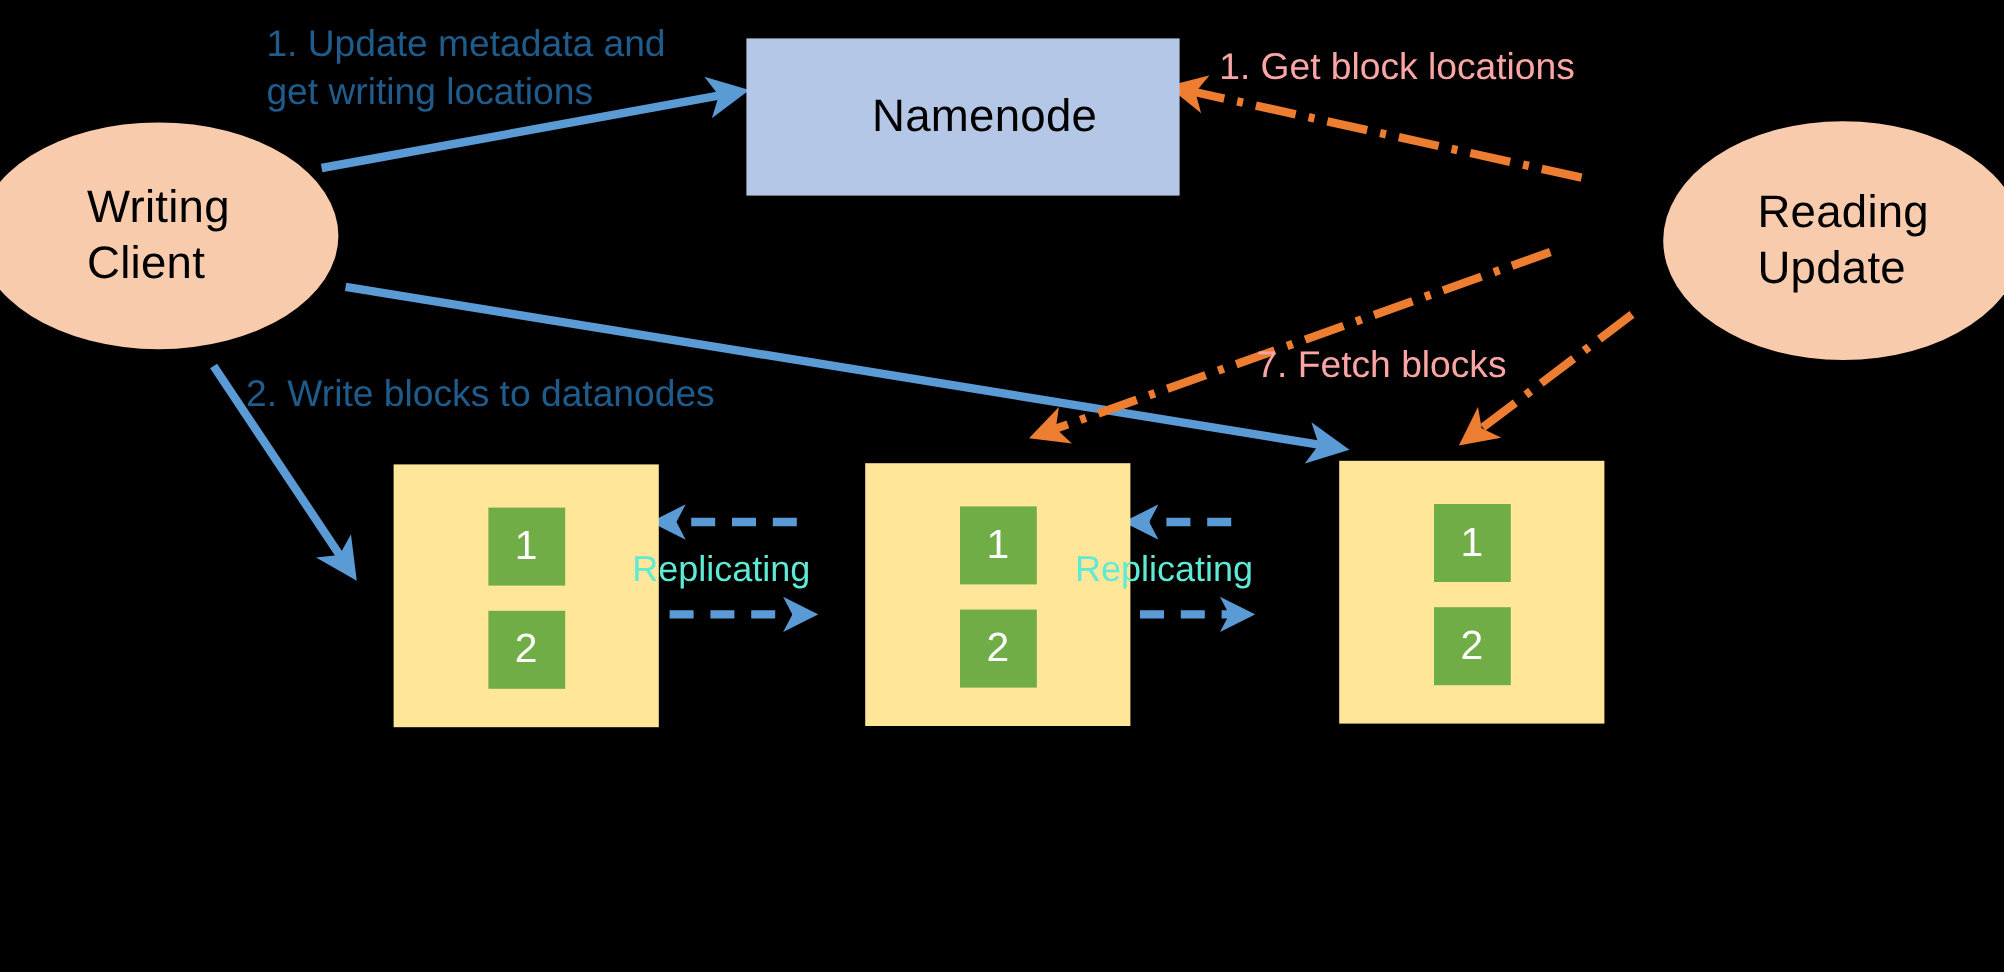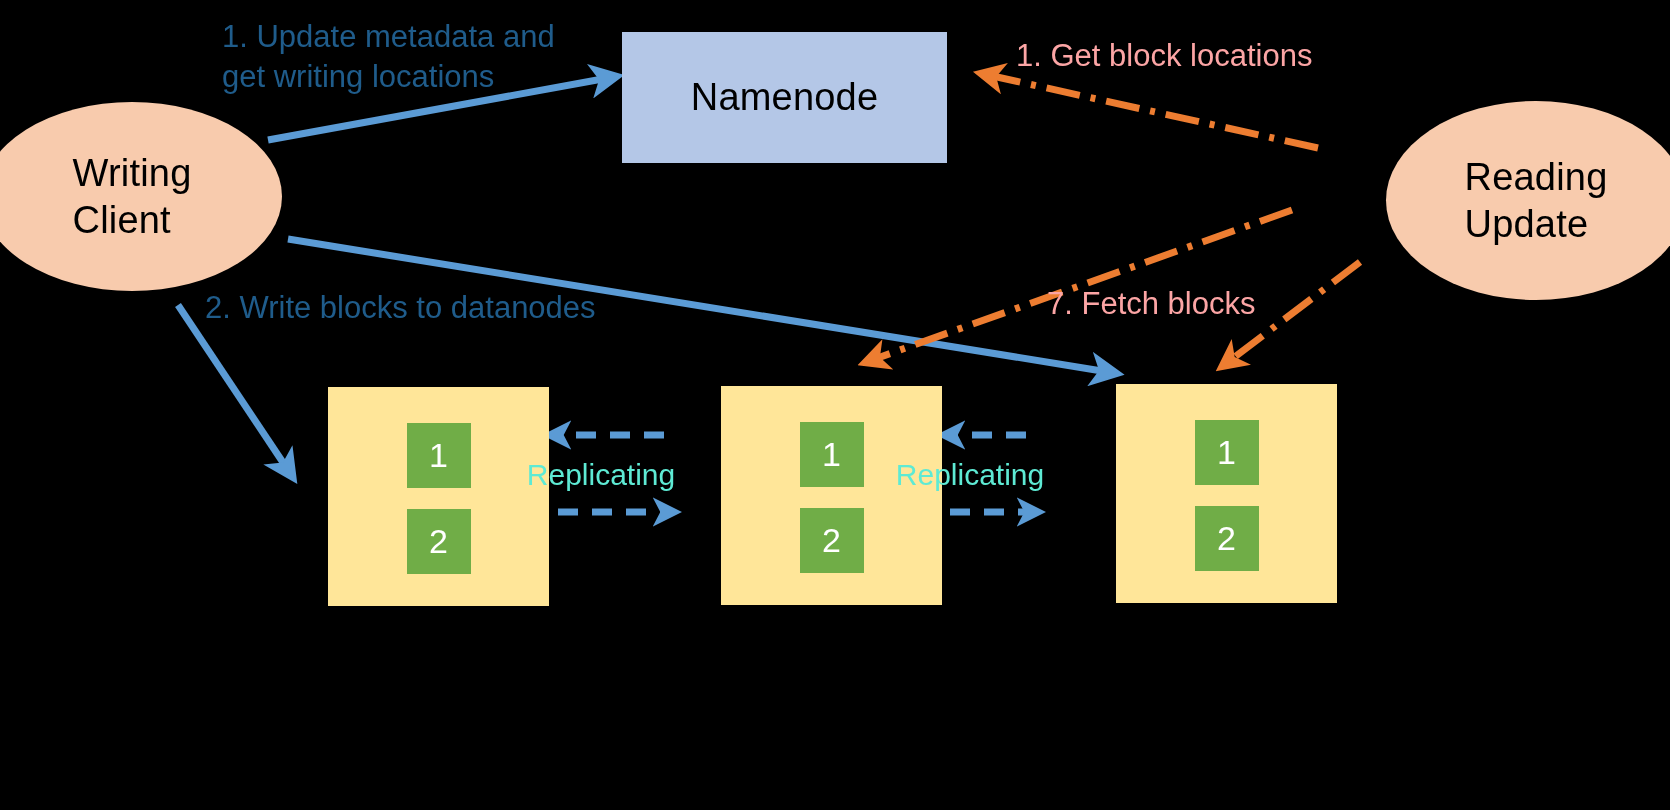--- a/index.html
+++ b/index.html
@@ -56,20 +56,21 @@
   #namenode {
     position: absolute;
     left: 622px;
     top: 32px;
     width: 325px;
     height: 131px;
     background: #B4C7E7;
     display: flex;
     align-items: center;
     justify-content: center;
+    padding-left: 36px;
   }
   #namenode .nn-label {
     color: #000000;
     font-size: 38px;
     letter-spacing: 0.2px;
   }
   
   .datanode {
     position: absolute;
     background: #FFE699;
@@ -106,21 +107,21 @@
   .annot.orange { color: #fca5a5; }
 
   #label-update-metadata {
     left: 222px;
     top: 17px;
     font-size: 31px;
     width: 400px;
   }
   #label-write-blocks {
     left: 205px;
-    top: 288px;
+    top: 308px;
     font-size: 31px;
     width: 430px;
   }
   #label-get-block-locations {
     left: 1016px;
     top: 36px;
     font-size: 31px;
     width: 340px;
   }
   #label-fetch-blocks {

